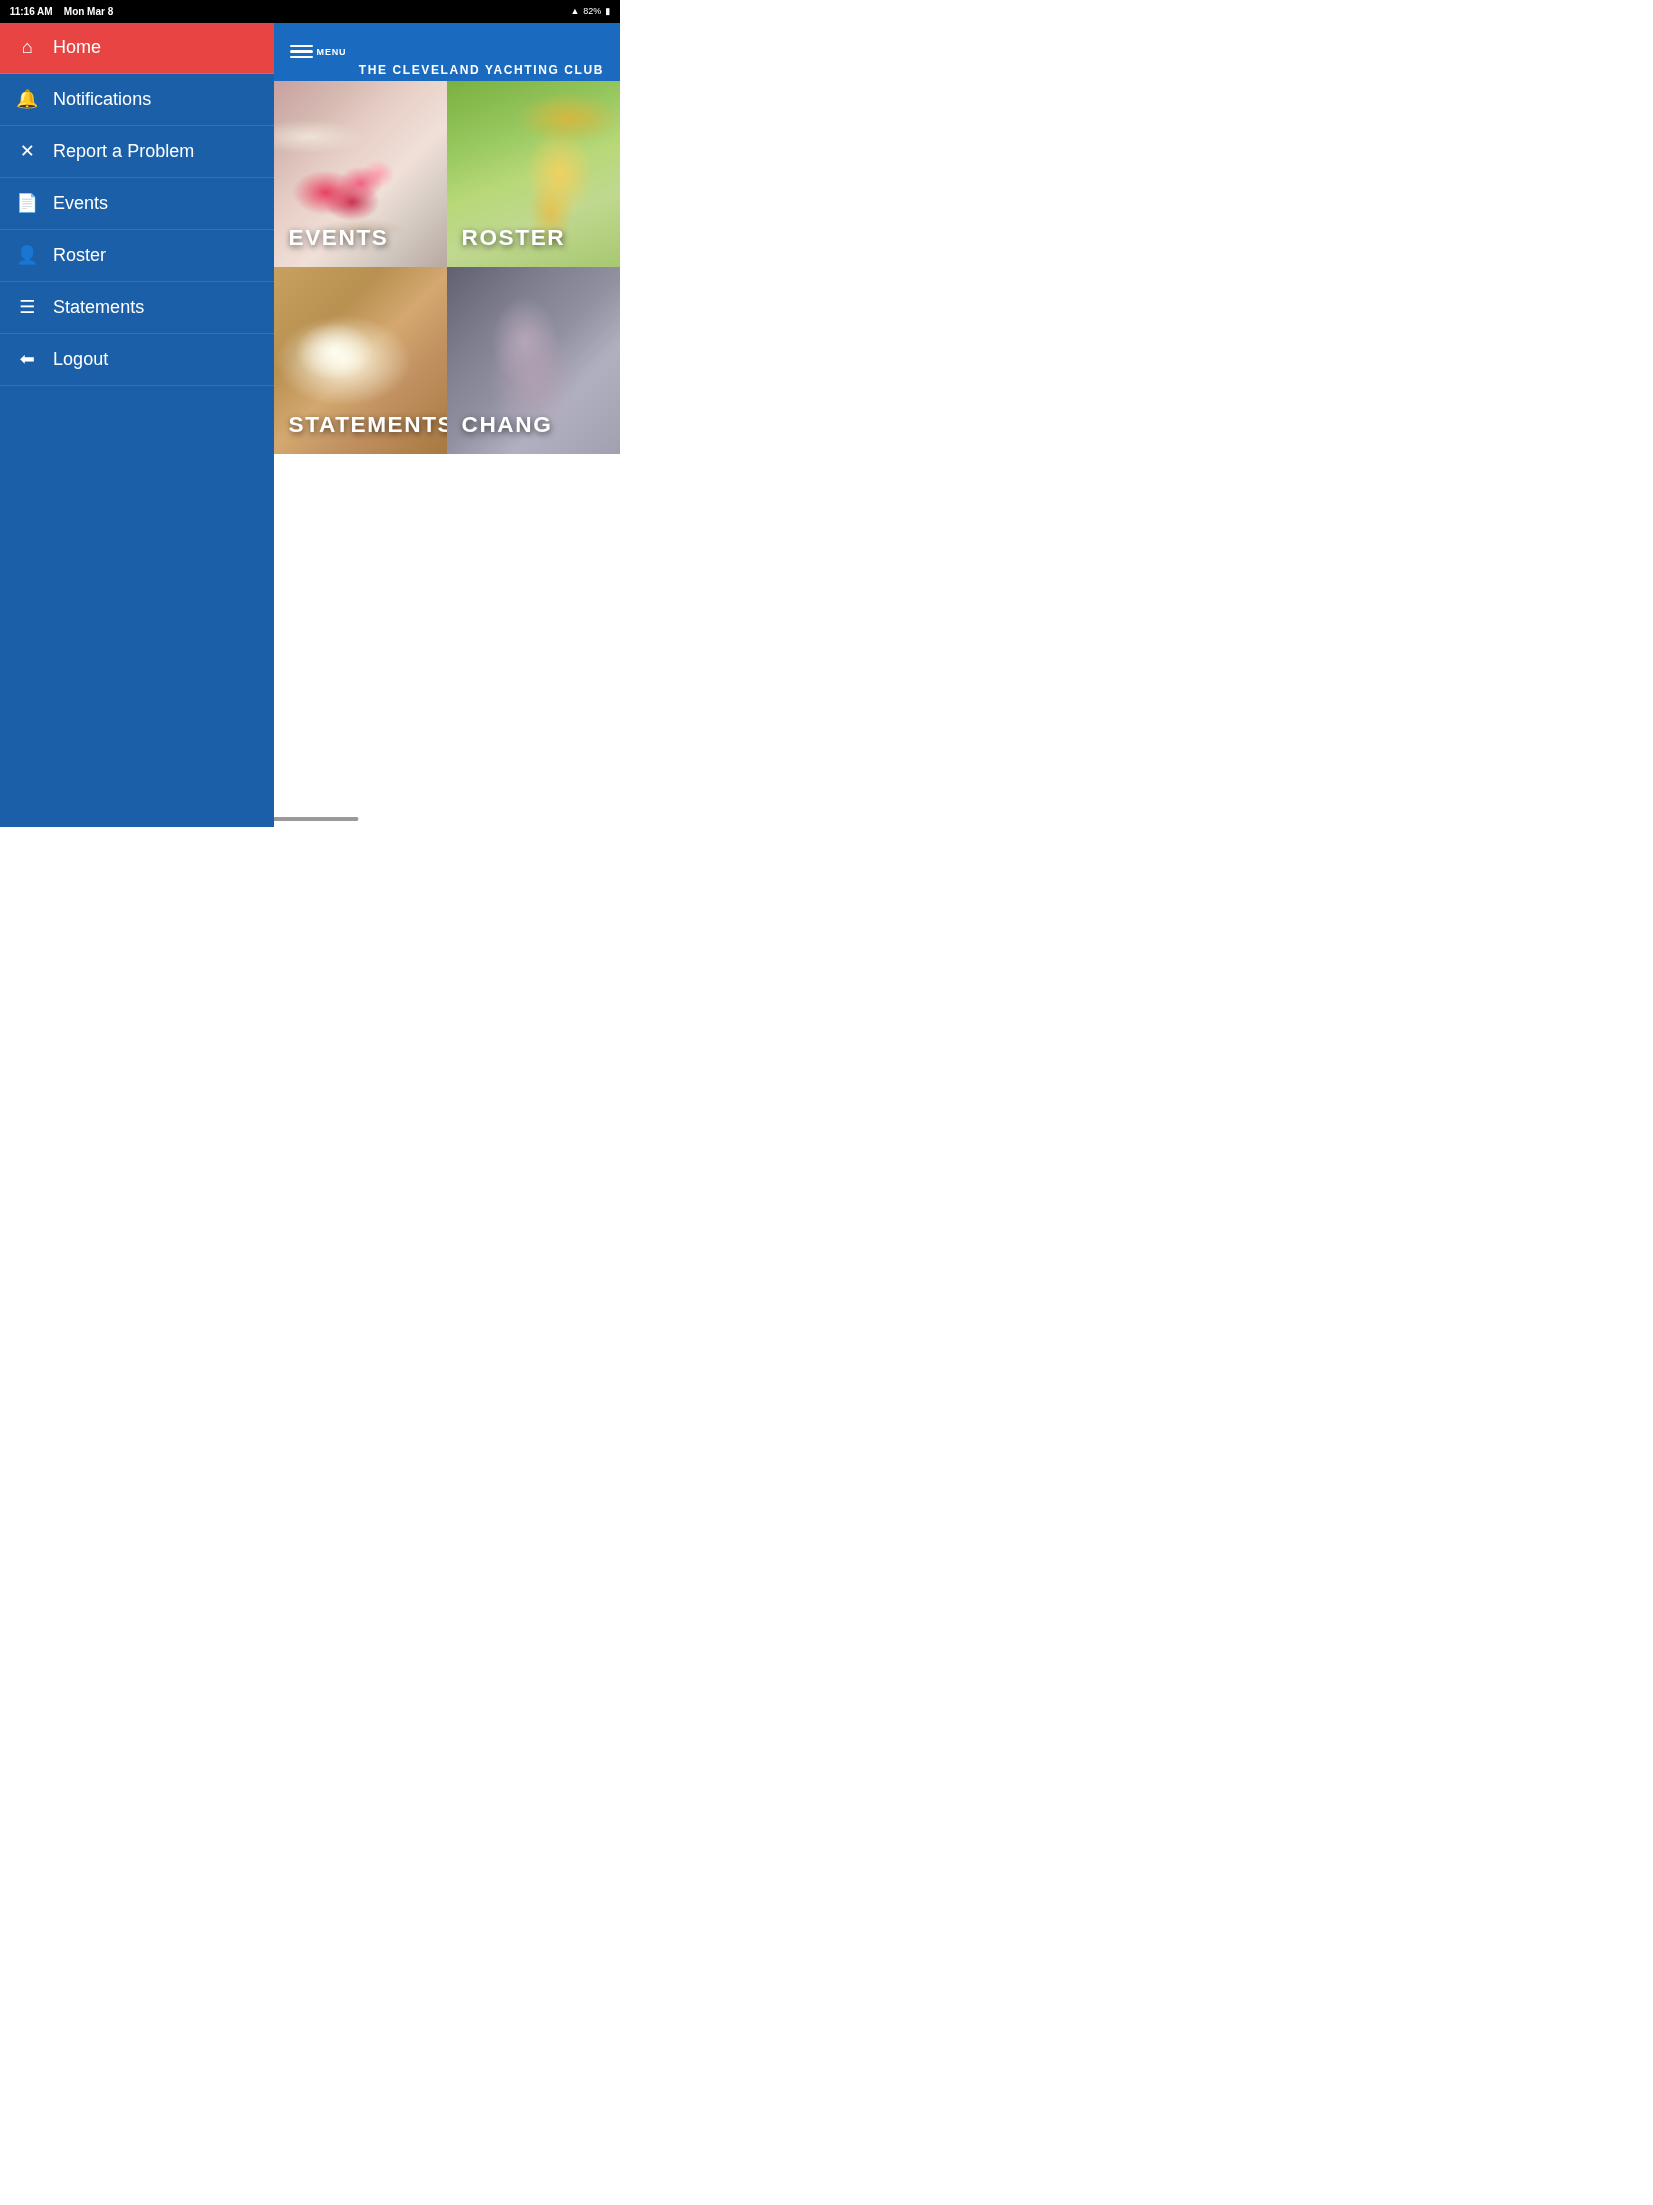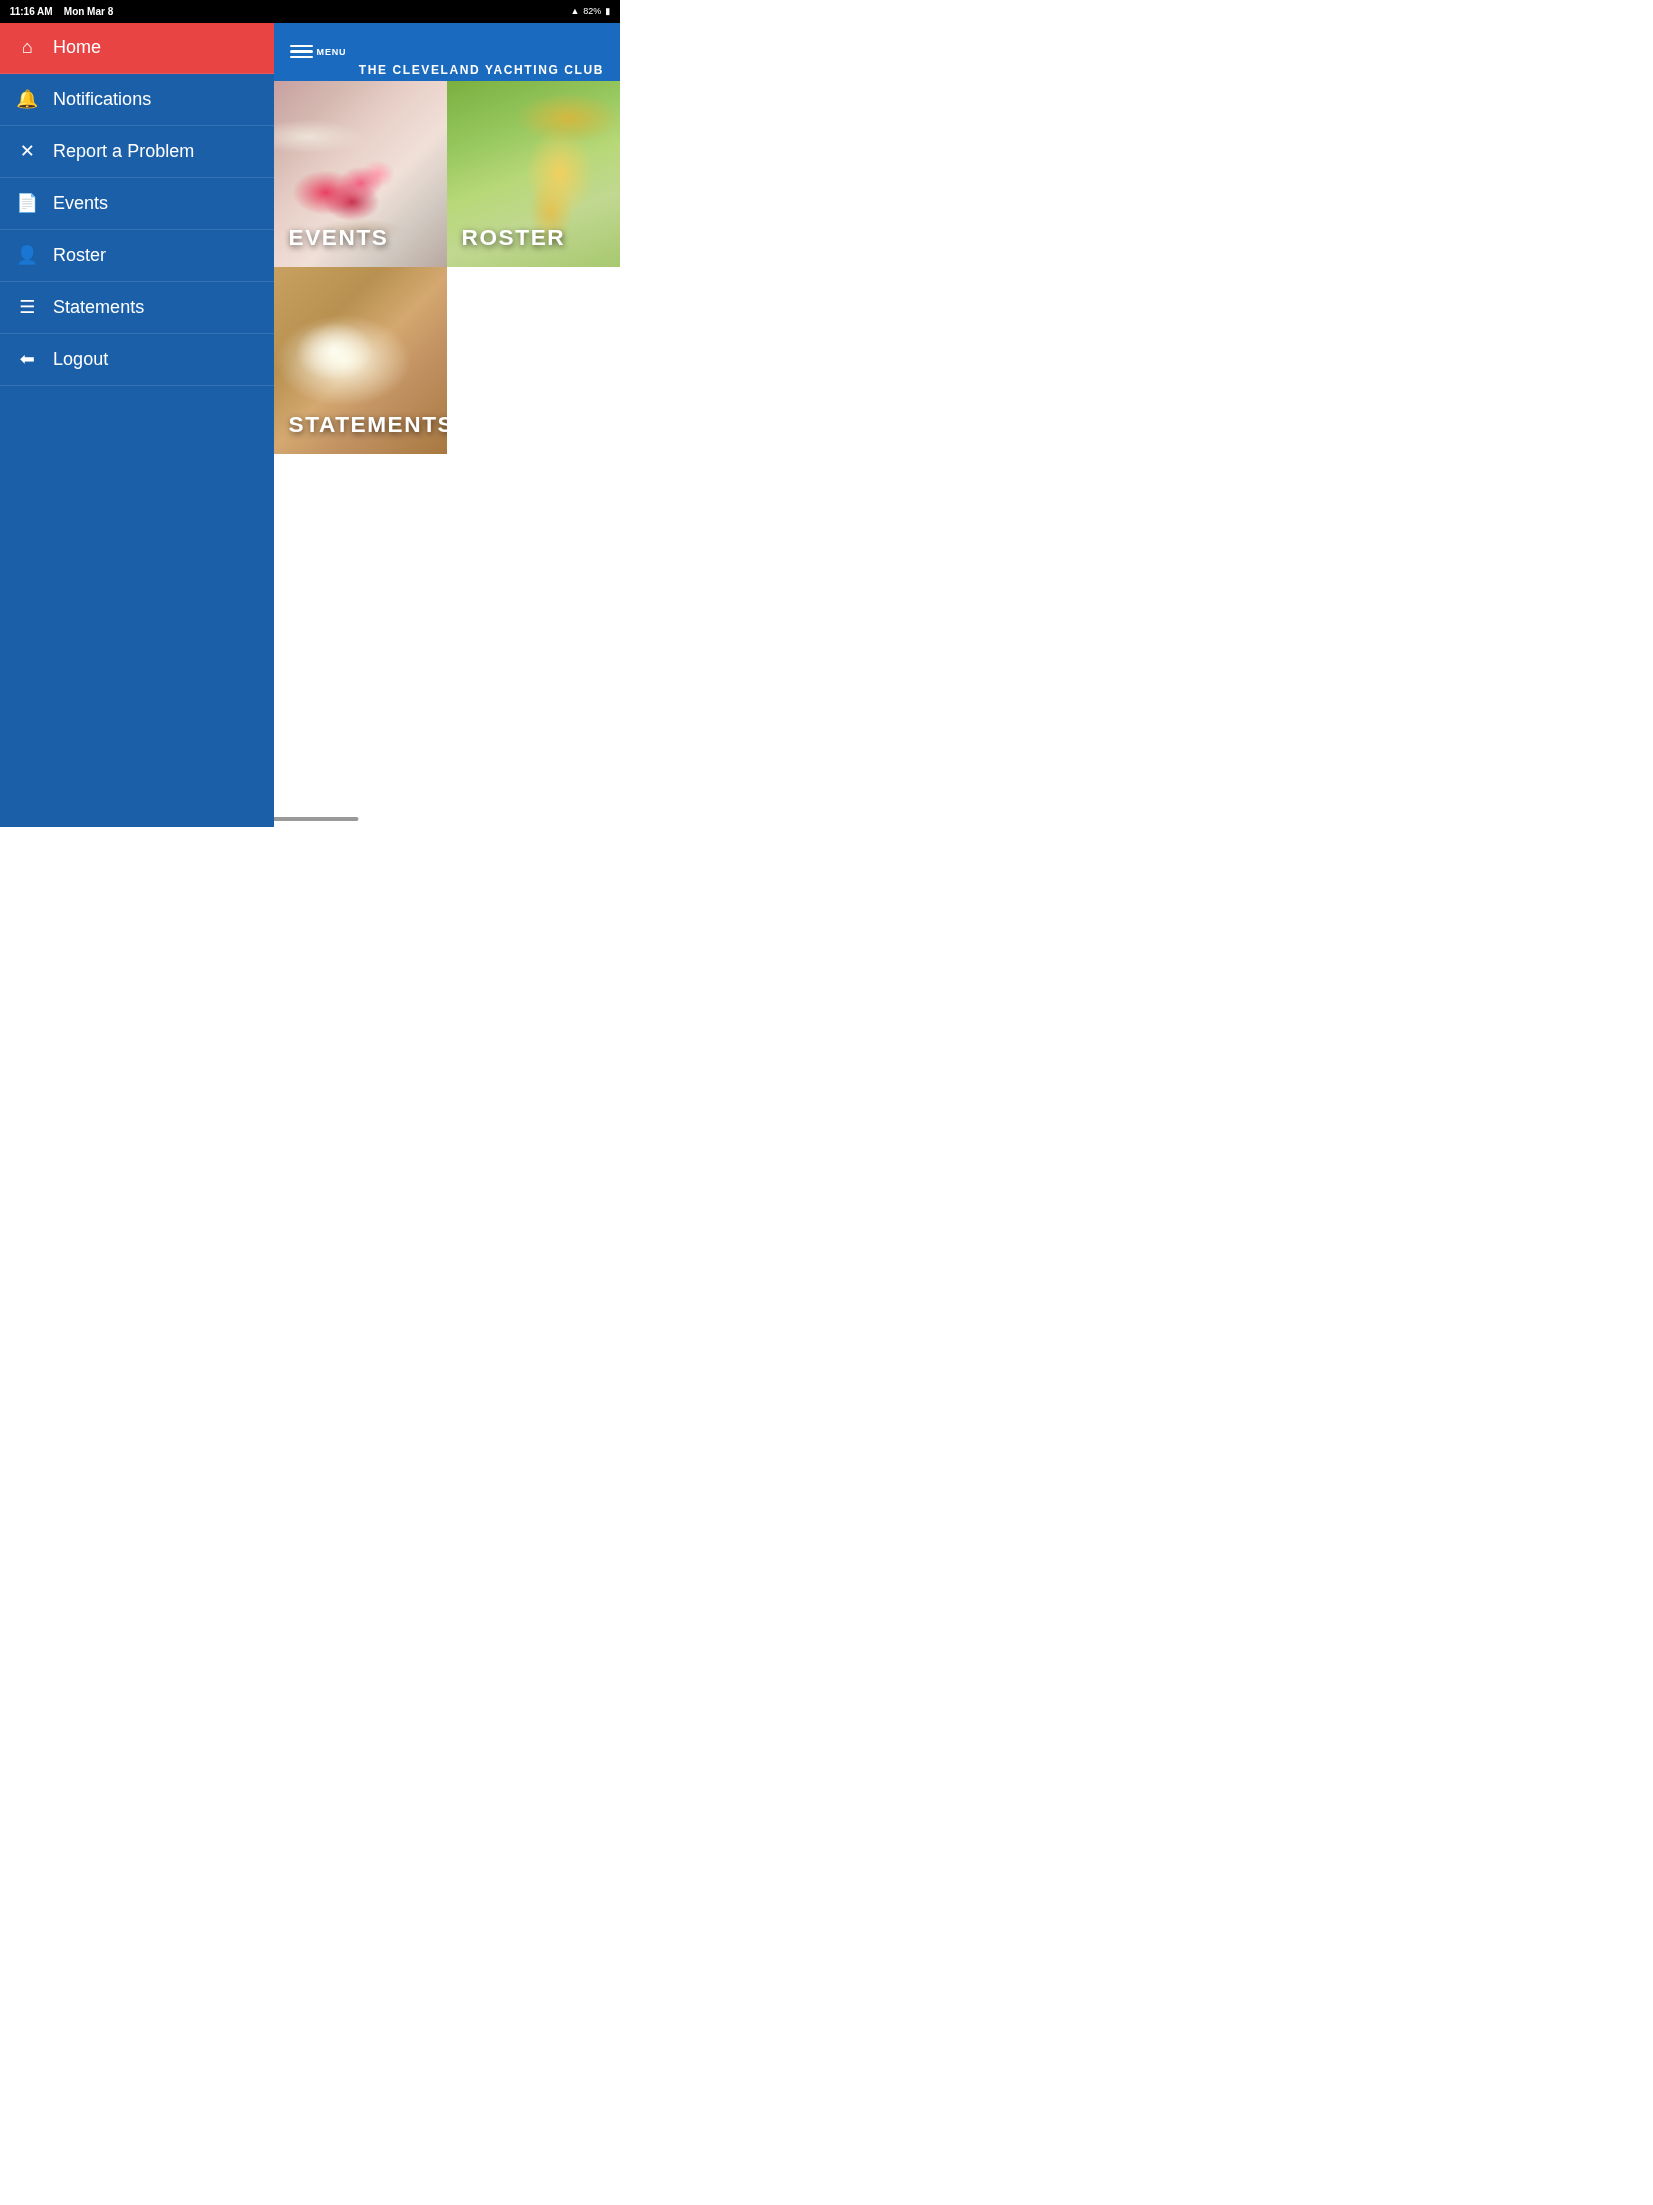--- a/index.html
+++ b/index.html
@@ -335,20 +335,24 @@
     <div class="grid-cell">
       <div class="grid-cell-bg roster-bg"></div>
       <span class="grid-label">ROSTER</span>
     </div>
 
     <div class="grid-cell">
       <div class="grid-cell-bg statements-bg"></div>
       <span class="grid-label">STATEMENTS</span>
     </div>
 
+    <div class="grid-cell">
+      <div class="grid-cell-bg chang-bg"></div>
+      <span class="grid-label">CHANG</span>
+    </div>
 
   </div>
 
   <div class="content-area"></div>
 
 </div>
 
 <div class="scroll-indicator"></div>
 
 

